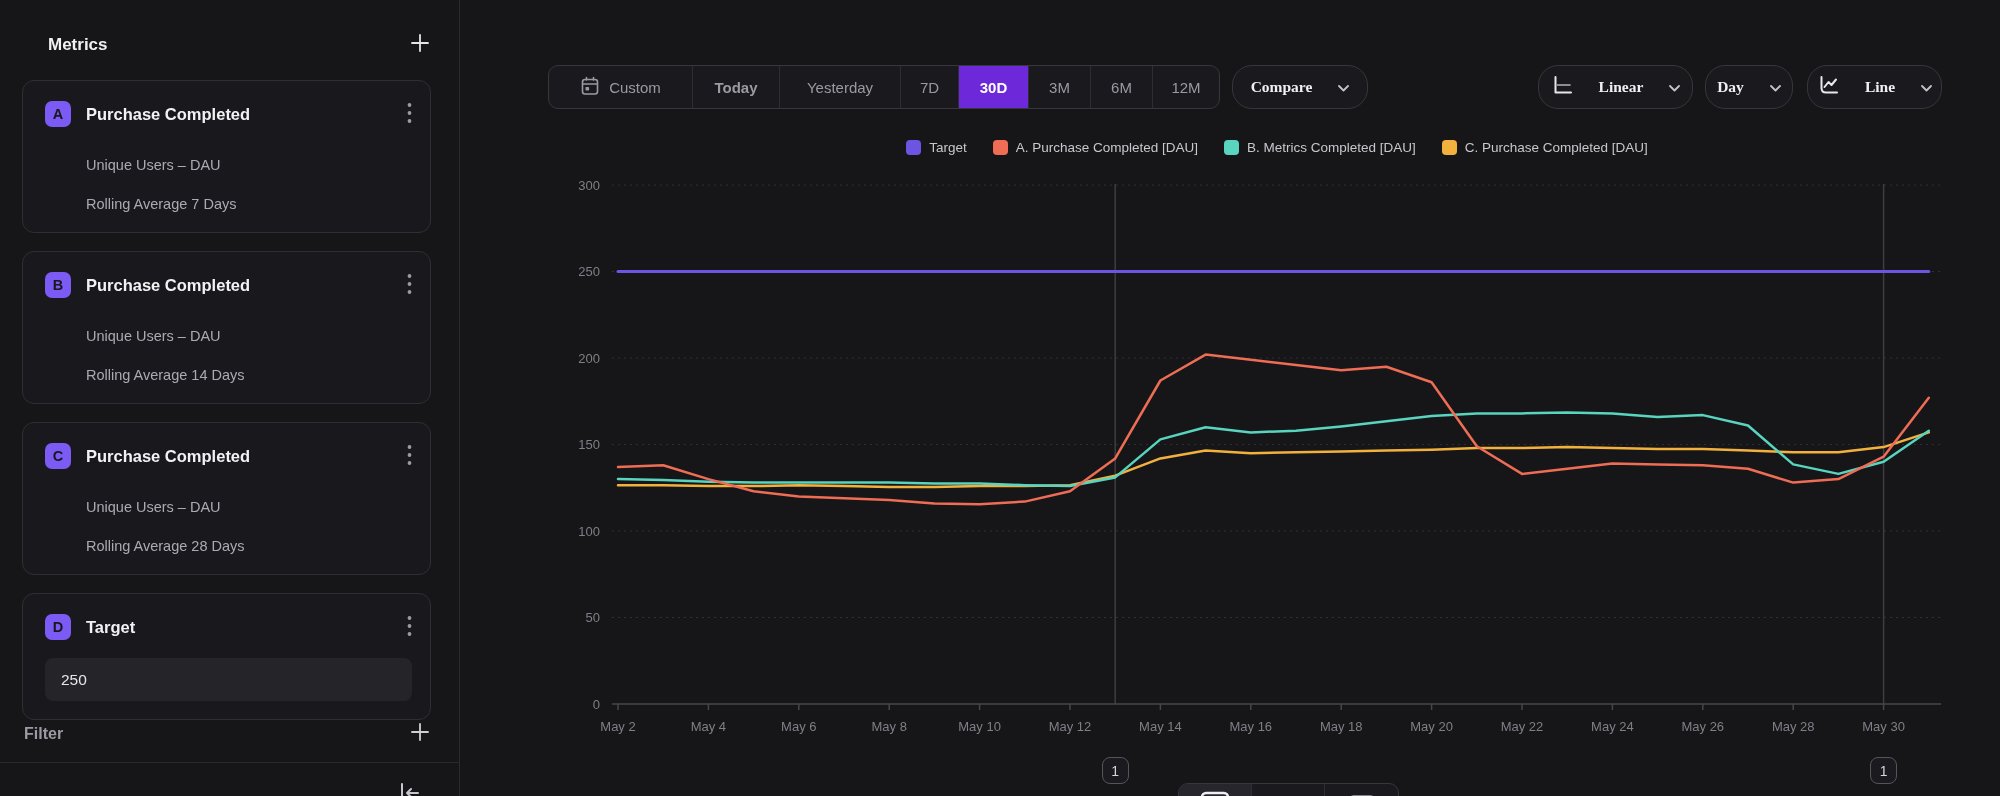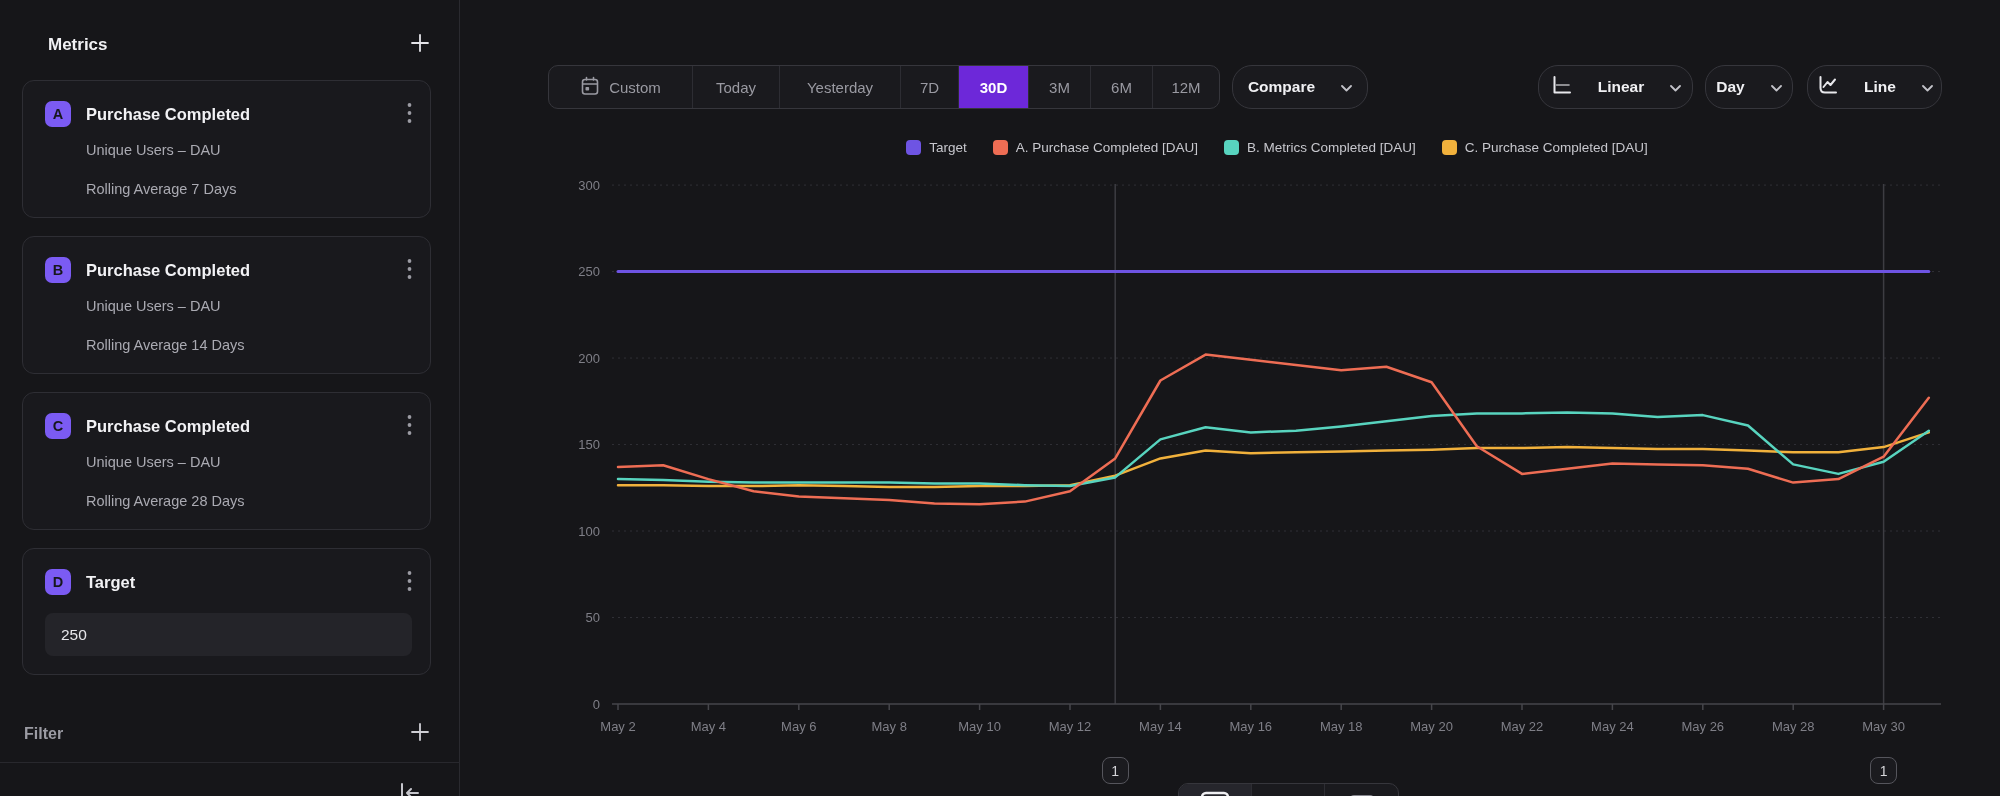--- a/index.html
+++ b/index.html
@@ -13,34 +13,34 @@
   .sidebar { position:absolute; left:0; top:0; width:460px; height:796px; border-right:1px solid #2a2a2f; background:#161619; }
   .sb-header { position:absolute; left:48px; right:28px; top:32px; display:flex; align-items:center; justify-content:space-between; }
   .sb-title { font-size:17px; font-weight:700; color:#f1f1f4; }
   .icon-btn { background:none; border:none; cursor:pointer; display:flex; align-items:center; justify-content:center; padding:0; }
   .cards { position:absolute; left:22px; top:80px; width:409px; }
   .card { border:1px solid #2e2e34; border-radius:12px; background:#19191d; margin-bottom:18px; padding:20px 18px 18px 22px; position:relative; }
   .card-head { display:flex; align-items:center; }
   .chip { width:26px; height:26px; border-radius:7px; background:#7b5bf3; color:#17171c; font-size:14.5px; font-weight:700; display:flex; align-items:center; justify-content:center; flex:0 0 auto; }
   .card-title { font-size:16.5px; font-weight:700; color:#f2f2f5; margin-left:15px; flex:1; }
   .kebab { margin-left:auto; }
-  .card-sub { color:#aaaab2; font-size:14.5px; margin-left:41px; margin-top:13px; line-height:20px; }
+  .card-sub { color:#aaaab2; font-size:14.5px; margin-left:41px; margin-top:28px; line-height:20px; }
   .card-sub + .card-sub { margin-top:19px; }
   .target-input { margin:18px 0 0 0; height:43px; background:#242429; border-radius:8px; display:flex; align-items:center; padding-left:16px; font-size:15.5px; color:#e6e6ea; }
   .sb-filter { position:absolute; left:24px; right:28px; top:721px; display:flex; align-items:center; justify-content:space-between; }
   .sb-filter-label { font-size:16px; font-weight:700; color:#9b9ba3; }
   .sb-divider { position:absolute; left:0; top:762px; width:460px; height:1px; background:#28282d; }
   .collapse-btn { position:absolute; left:396px; top:780px; }
   
   .main { position:absolute; left:460px; top:0; width:1540px; height:796px; }
   .range-group { position:absolute; left:88px; top:65px; height:44px; display:flex; border:1px solid #36363c; border-radius:10px; background:#1a1a1e; overflow:hidden; }
   .range-seg { display:flex; align-items:center; justify-content:center; gap:9px; border-right:1px solid #2d2d33; color:#9a9aa2; font-size:15px; cursor:pointer; background:transparent; border-top:none;border-bottom:none;border-left:none; font-family:inherit; }
   .range-seg:last-child { border-right:none; }
   .range-seg.selected { background:#6d28d9; color:#ffffff; font-weight:700; }
-  .tb-btn { position:absolute; top:65px; height:44px; border:1px solid #36363c; border-radius:20px; background:#1a1a1e; color:#f0f0f3; font-weight:700; font-size:15.5px; display:flex; align-items:center; justify-content:center; gap:26px; cursor:pointer; font-family:Liberation Sans, sans-serif; }
+  .tb-btn { position:absolute; top:65px; height:44px; border:1px solid #36363c; border-radius:20px; background:#1a1a1e; color:#f0f0f3; font-weight:700; font-size:15.5px; display:flex; align-items:center; justify-content:center; gap:26px; cursor:pointer; font-family:Liberation Serif, serif; }
   .legend { position:absolute; left:152px; top:140px; width:1330px; display:flex; justify-content:center; align-items:center; gap:26px; }
   .legend-item { display:flex; align-items:center; gap:8px; cursor:pointer; }
   .legend-swatch { width:15px; height:15px; border-radius:4px; flex:0 0 auto; }
   .legend-label { font-size:13.5px; color:#c7c7cd; }
   .chart-svg { position:absolute; left:0; top:0; }
   .axis-badge { position:absolute; width:27px; height:27px; border:1.5px solid #55555c; border-radius:8px; background:#1b1b1f; color:#d5d5d9; font-size:14px; display:flex; align-items:center; justify-content:center; cursor:pointer; }
   .bottom-group { position:absolute; left:718px; top:783px; height:46px; display:flex; border:1px solid #36363c; border-radius:10px; background:#1a1a1e; overflow:hidden; }
   .bottom-seg { width:73px; display:flex; align-items:flex-start; justify-content:center; padding-top:6px; border-right:1px solid #2d2d33; background:transparent; border-top:none;border-bottom:none;border-left:none; cursor:pointer; }
   .bottom-seg:last-child { border-right:none; }
   .bottom-seg.selected { background:#26262c; }
@@ -146,21 +146,21 @@
   <div class="range-group" id="range-group">
       <button class="range-seg" style="width: 144px;">
         <span><svg width="20" height="20" viewBox="0 0 20 20">
             <rect x="2.5" y="3.5" width="15" height="14.5" rx="2.5" stroke="#9a9aa2" stroke-width="1.6" fill="none"></rect>
             <path d="M2.5 8 H17.5" stroke="#9a9aa2" stroke-width="1.6"></path>
             <path d="M6.5 1.5 V4 M13.5 1.5 V4" stroke="#9a9aa2" stroke-width="1.6" stroke-linecap="round"></path>
             <rect x="5.5" y="11" width="3.6" height="3.6" rx="0.8" fill="#9a9aa2"></rect>
           </svg></span>
         <span>Custom</span>
       </button>
-      <button class="range-seg" style="width: 87px;">
+      <button class="range-seg" style="width: 87px; font-weight: bold;">
         <span>Today</span>
       </button>
       <button class="range-seg" style="width: 121px;">
         <span>Yesterday</span>
       </button>
       <button class="range-seg" style="width: 58px;">
         <span>7D</span>
       </button>
       <button class="range-seg selected" style="width: 70px;">
         <span>30D</span>

